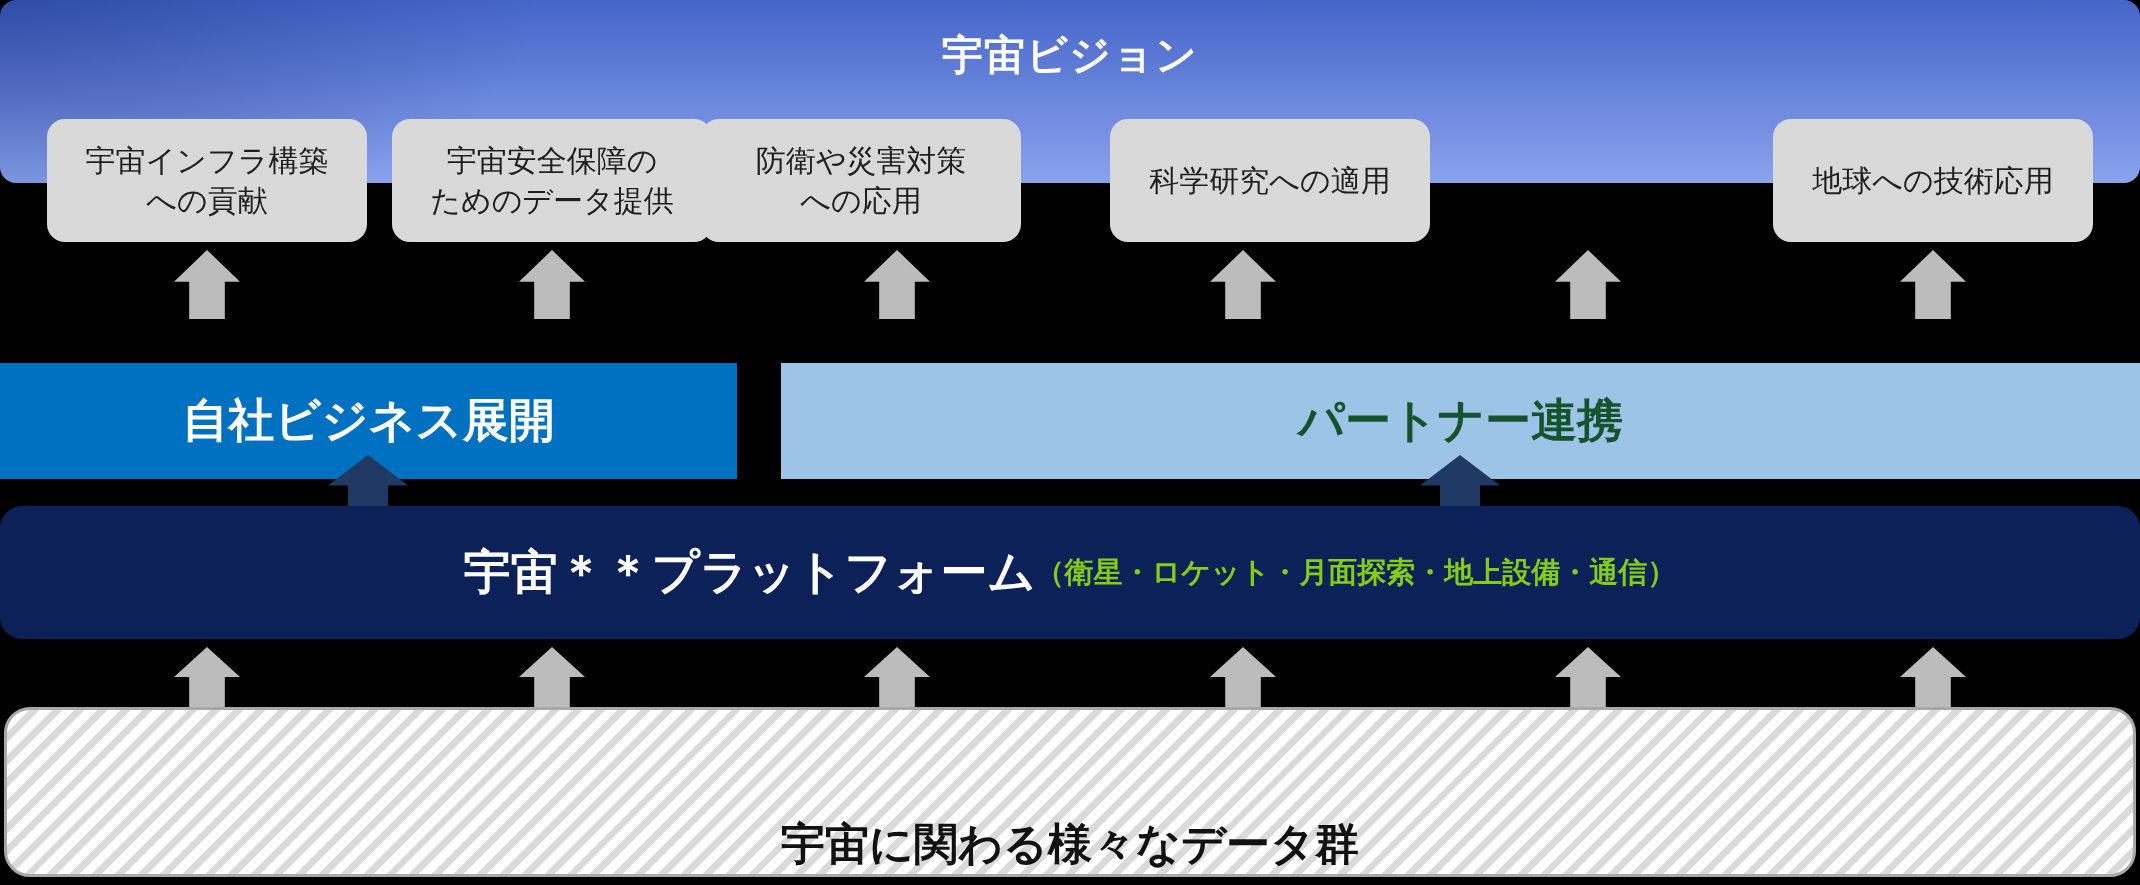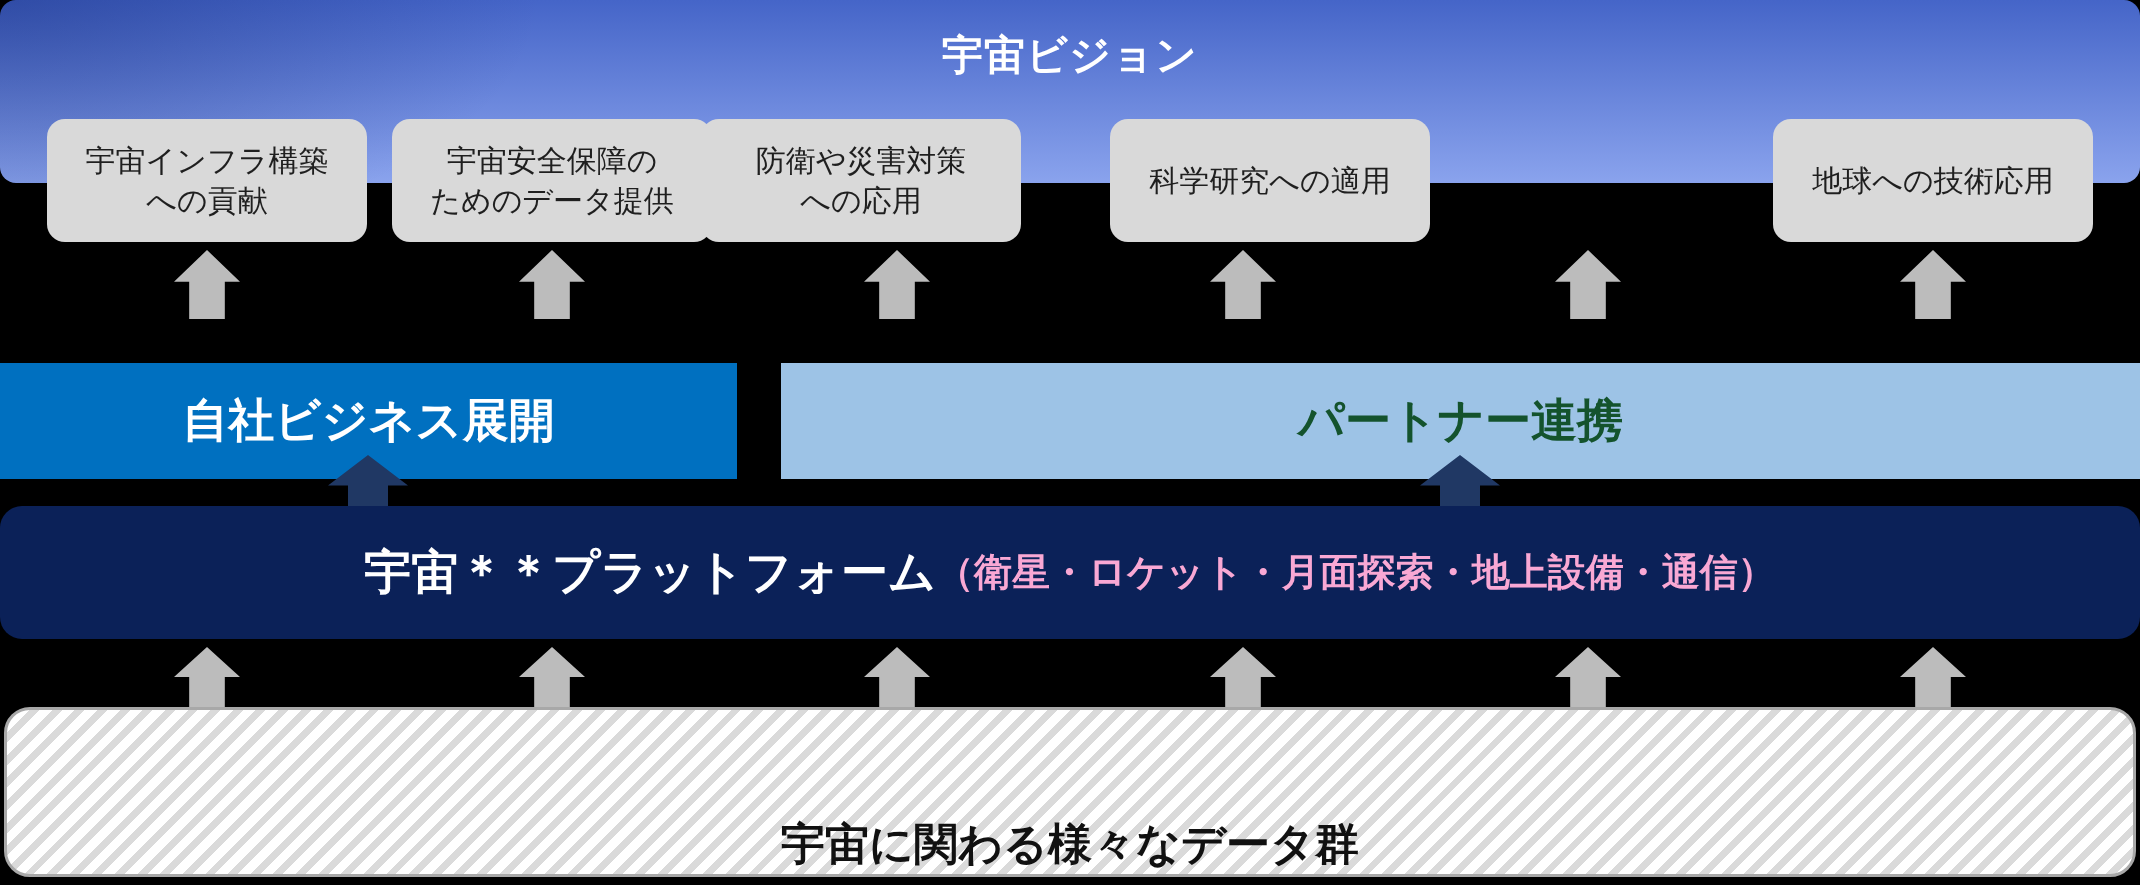--- a/index.html
+++ b/index.html
@@ -124,21 +124,21 @@
     width: 2140px; height: 133px;
     background: #0b2158;
     border-radius: 22px;
     display: flex; align-items: center; justify-content: center;
     white-space: nowrap;
   }
   .platform .main {
     color: #ffffff; font-size: 47px; font-weight: bold;
   }
   .platform .detail {
-    color: #f9a8d4; font-size: 38px; font-weight: bold;
+    color: #84cc16; font-size: 29px; font-weight: bold;
   }
 
   
   .data-box {
     position: absolute;
     left: 4px; top: 707px;
     width: 2126px; height: 164px;
     border: 3px solid #a8a8a8;
     border-radius: 26px;
     background: repeating-linear-gradient(135deg, #dadada 0 7px, #ffffff 7px 16px);

